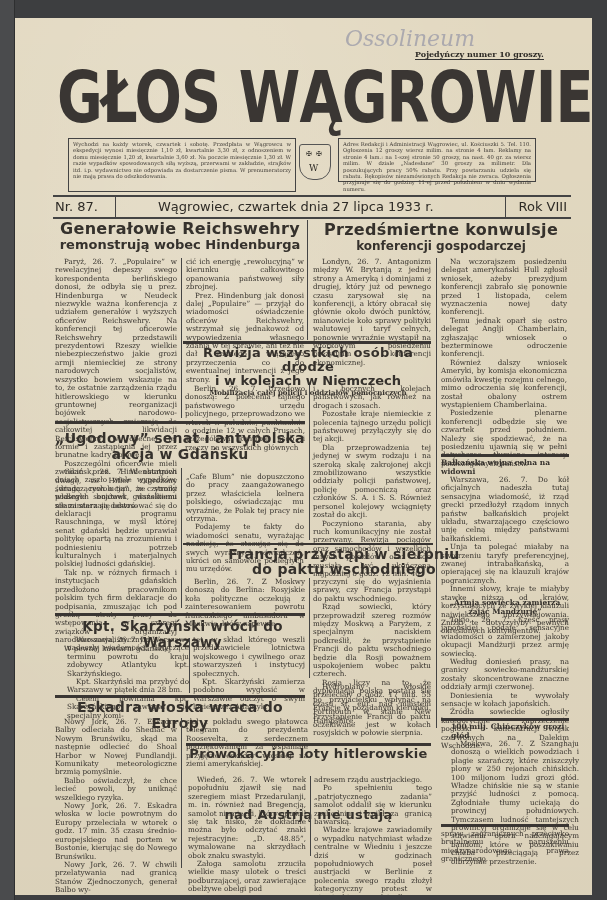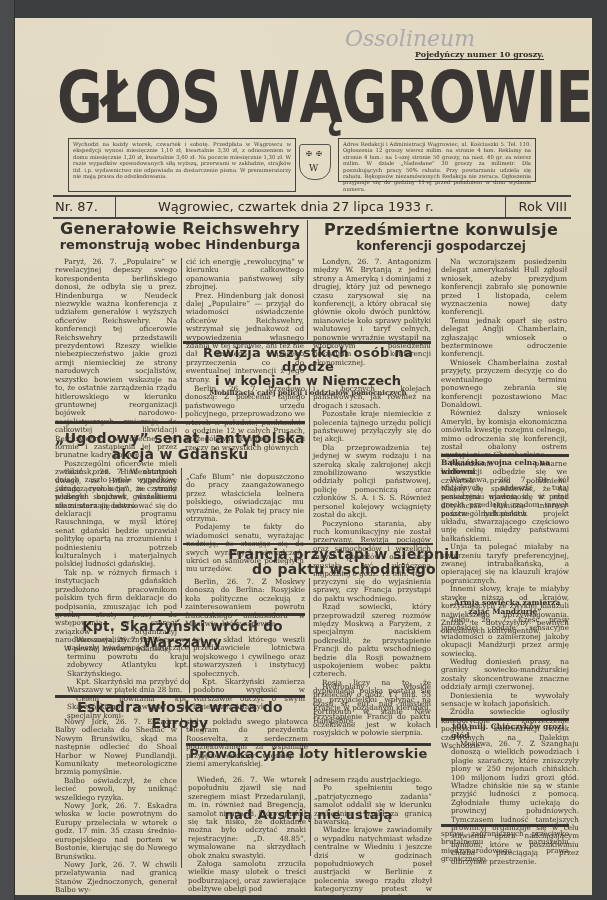--- a/index.html
+++ b/index.html
@@ -75,21 +75,20 @@
     <h1 class="h-big" style="font-size:16px;">Przedśmiertne konwulsje</h1>
     <h2 class="h-sub" style="font-size:12px;">konferencji gospodarczej</h2>
   </div>
   <div class="abs txt" style="left:298px;top:240px;width:118px;">
     <p>Londyn, 26. 7. Antagonizm między W. Brytanją z jednej strony a Ameryką i dominjami z drugiej, który już od pewnego czasu zarysował się na konferencji, a który obracał się głównie około dwóch punktów, mianowicie koło sprawy polityki walutowej i taryf celnych, ponownie wyraźnie wystąpił na wtorkowym posiedzeniu prezydjum konferencji ekonomicznej.</p>
   </div>
   <div class="vsep" style="left:421px;top:240px;height:470px;"></div>
   <div class="abs txt" style="left:426px;top:240px;width:126px;">
     <p>Na wczorajszem posiedzeniu delegat amerykański Hull zgłosił wniosek, ażeby prezydjum konferencji zabrało się ponownie przed 1 listopada, celem wyznaczenia nowej daty konferencji.</p>
     <p>Temu jednak oparł się ostro delegat Anglji Chamberlain, zgłaszając wniosek o bezterminowe odroczenie konferencji.</p>
-    <p>Wniosek Chamberlaina został przyjęty, przyczem decyzję co do ewentualnego terminu ponownego zebrania się konferencji pozostawiono Mac Donaldowi.</p>
     <p>Również dalszy wniosek Ameryki, by komisja ekonomiczna omówiła kwestję rozejmu celnego, mimo odroczenia się konferencji, został obalony ostrem wystąpieniem Chamberlaina.</p>
     <p>Posiedzenie plenarne konferencji odbędzie się we czwartek przed południem. Należy się spodziewać, że na posiedzeniu ujawnią się w pełni dotychczas tłumione interesy poszczególnych państw.</p>
   </div>
 
   <div class="hrule" style="left:168px;top:323px;width:248px;"></div>
 
   <div class="abs" style="left:168px;top:328px;width:250px;">
     <h1 class="h-big" style="font-size:13px;line-height:14px;">Rewizja wszystkich osób na drodze</h1>
     <h2 class="h-sub" style="font-size:13px;">i w kolejach w Niemczech</h2>
     <h3 class="h-small">Mobilizacja całej policji i oddziałów pomocniczych</h3>

